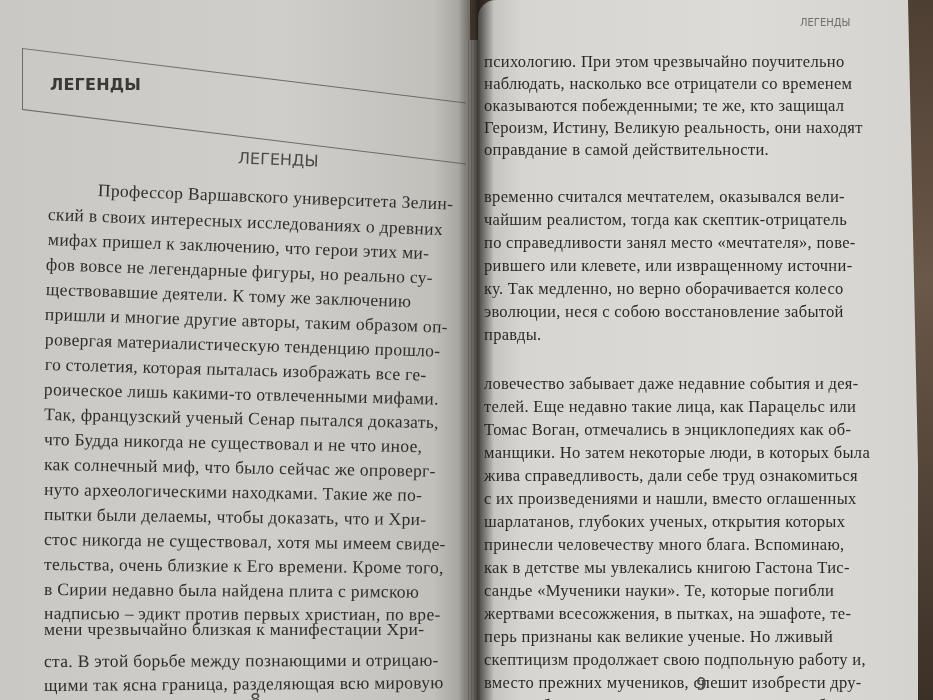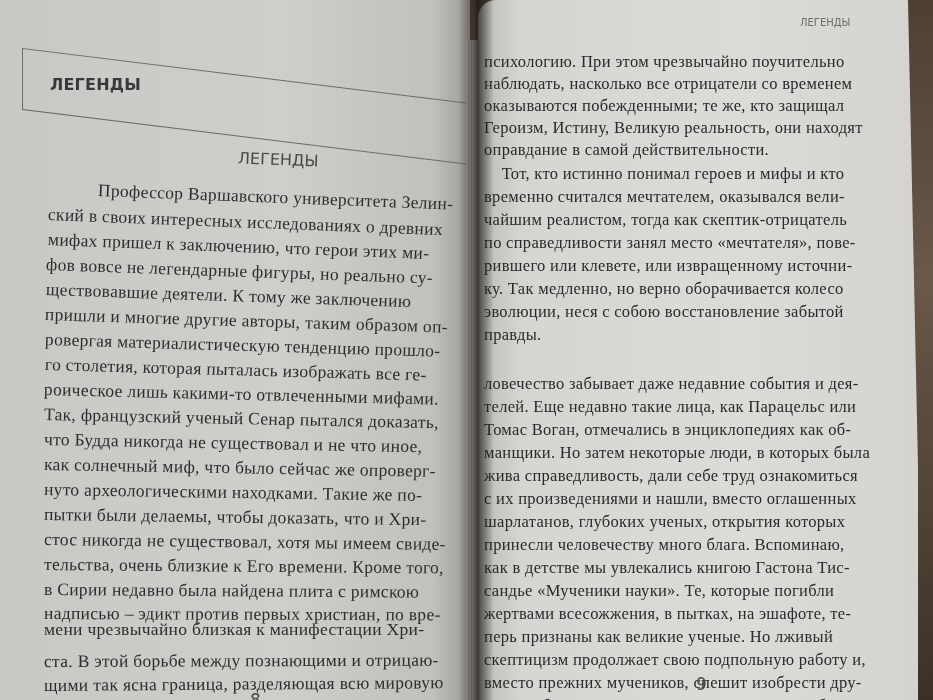--- a/index.html
+++ b/index.html
@@ -107,21 +107,20 @@
 <div class="gutter-shadow"></div>
 
 <div class="right-page right">
   <div class="running-head">ЛЕГЕНДЫ</div>
 
   <div class="text-line" style="left:6px;top:52px;">психологию. При этом чрезвычайно поучительно</div>
   <div class="text-line" style="left:6px;top:74px;">наблюдать, насколько все отрицатели со временем</div>
   <div class="text-line" style="left:6px;top:96px;">оказываются побежденными; те же, кто защищал</div>
   <div class="text-line" style="left:6px;top:118px;">Героизм, Истину, Великую реальность, они находят</div>
   <div class="text-line" style="left:6px;top:140px;">оправдание в самой действительности.</div>
-  <div class="text-line" style="left:6px;top:164px;white-space:pre;">    Тот, кто истинно понимал героев и мифы и кто</div>
   <div class="text-line" style="left:6px;top:187px;">временно считался мечтателем, оказывался вели-</div>
   <div class="text-line" style="left:6px;top:210px;">чайшим реалистом, тогда как скептик-отрицатель</div>
   <div class="text-line" style="left:6px;top:233px;">по справедливости занял место «мечтателя», пове-</div>
   <div class="text-line" style="left:6px;top:256px;">рившего или клевете, или извращенному источни-</div>
   <div class="text-line" style="left:6px;top:279px;">ку. Так медленно, но верно оборачивается колесо</div>
   <div class="text-line" style="left:6px;top:302px;">эволюции, неся с собою восстановление забытой</div>
   <div class="text-line" style="left:6px;top:325px;">правды.</div>
   <div class="text-line" style="left:6px;top:374px;">ловечество забывает даже недавние события и дея-</div>
   <div class="text-line" style="left:6px;top:397px;">телей. Еще недавно такие лица, как Парацельс или</div>
   <div class="text-line" style="left:6px;top:420px;">Томас Воган, отмечались в энциклопедиях как об-</div>

